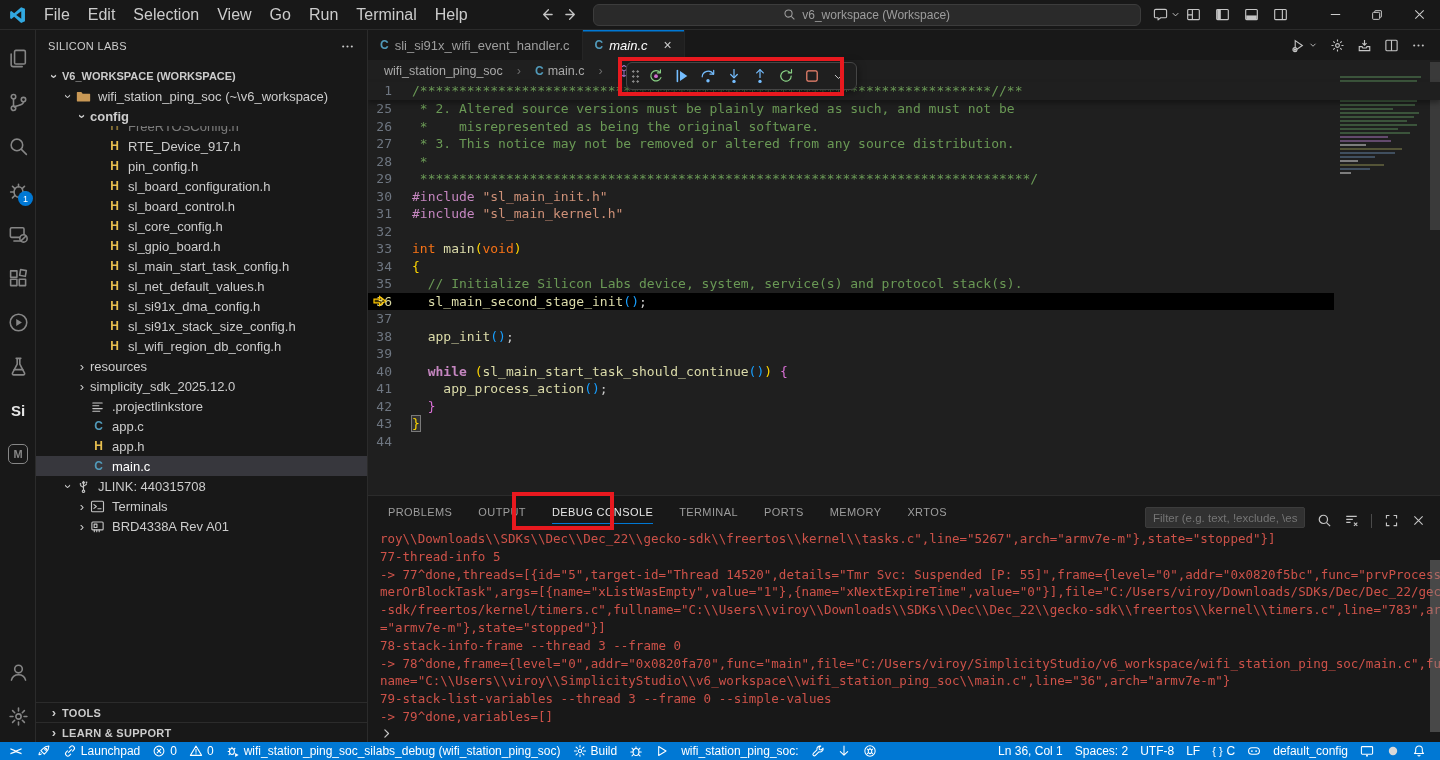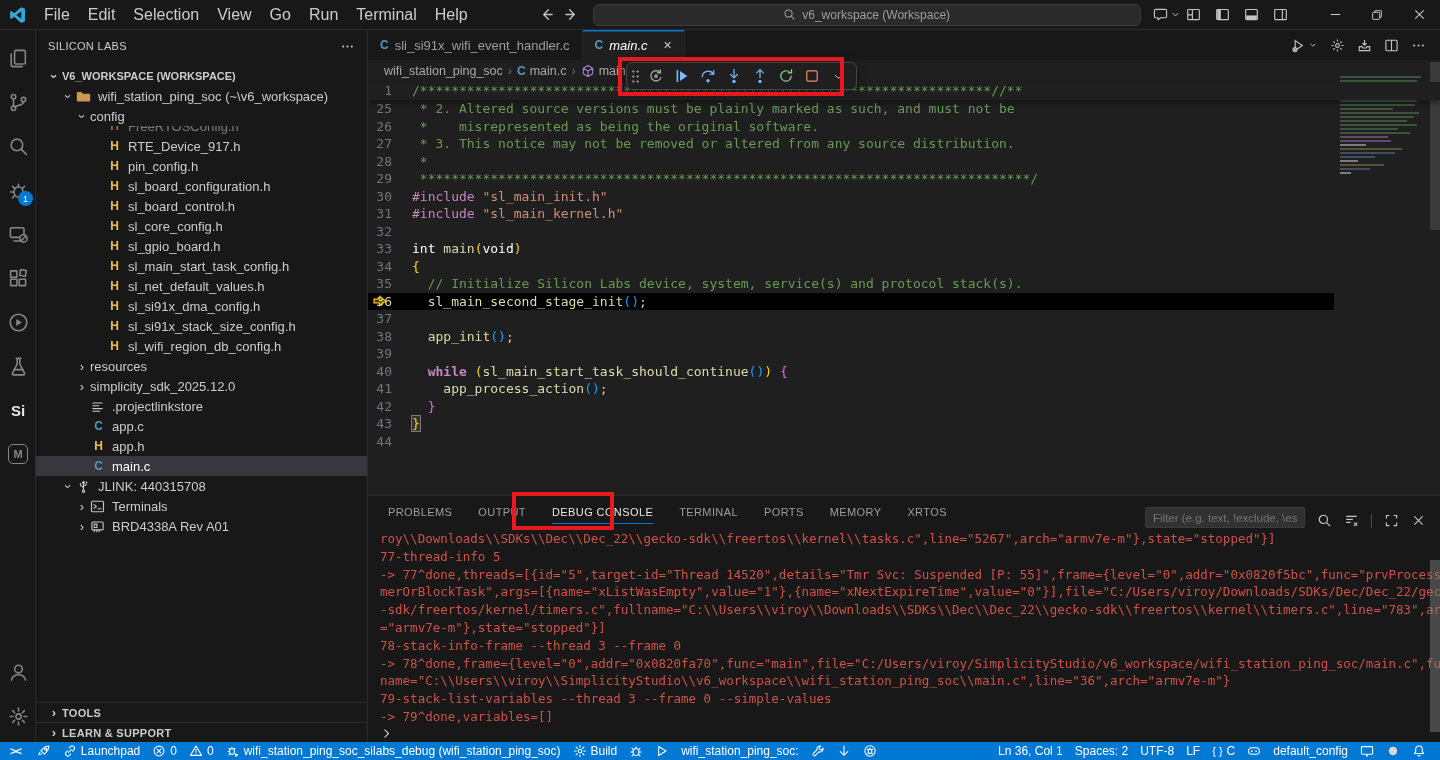--- a/index.html
+++ b/index.html
@@ -53,31 +53,31 @@
   .editorcol { flex:1; display:flex; flex-direction:column; min-width:0; position:relative; background:#1f1f1f;}
   .tabbar { height:30px; flex:0 0 30px; background:#181818; display:flex; align-items:stretch;}
   .tab { display:flex; align-items:center; gap:6px; padding:0 12px; font-size:13px; color:#9d9d9d; background:#181818; border-right:1px solid #252525;}
   .tab .fico { margin:0; width:auto; }
   .tab.active { background:#1f1f1f; color:#ffffff; box-shadow:inset 0 1.5px 0 #0078d4; }
   .tab.active .lbl { font-style:italic; }
   .tab .closex { margin-left:10px; color:#cccccc; font-size:14px;}
   .edactions { margin-left:auto; display:flex; align-items:center; gap:12px; padding-right:14px; color:#c5c5c5;}
 
   .editorarea { flex:1; position:relative; min-height:0; background:#1f1f1f; overflow:hidden;}
-  .breadcrumb { height:22px; display:flex; align-items:center; gap:5px; padding-left:16px; font-size:12.5px; color:#a9a9a9;text-align:center;}
+  .breadcrumb { height:22px; display:flex; align-items:center; gap:14px; padding-left:16px; font-size:12.5px; color:#a9a9a9;text-align:center;}
   .breadcrumb .sep { color:#6e6e6e; }
   .bc-seg { display:flex; align-items:center; gap:4px; }
   .code-font { font-family:"DejaVu Sans Mono", monospace; font-size:13px; }
   .stickyline { height:18px; box-shadow:0 3px 5px rgba(0,0,0,.35); position:relative; z-index:3; background:#1f1f1f;}
   .cline { height:17.5px; line-height:17.5px; white-space:pre; position:relative; width:calc(100% - 106px); }
   .cline .ln { display:inline-block; width:44px; text-align:right; padding-right:20px; color:#6e7681; }
   .cline.cur { background:#4d4b1d; }
   .cline.cur .ln { color:#d7d7a0; }
   .cur-arrow { position:absolute; left:5px; top:2px; }
-  .tk-cm{color:#6a9955;} .tk-pp{color:#c586c0;} .tk-str{color:#ce9178;} .tk-kw{color:#ffffff;}
+  .tk-cm{color:#6a9955;} .tk-pp{color:#c586c0;} .tk-str{color:#ce9178;} .tk-kw{color:#f97316;}
   .tk-ctl{color:#c586c0;font-weight:bold;} .tk-fn{color:#dcdcaa;} .tk-pl{color:#cccccc;}
   .tk-b1{color:#ffd700;} .tk-b2{color:#da70d6;} .tk-b3{color:#179fff;}
   .bm { outline:1px solid #7a7a7a; background:rgba(120,120,120,.22); }
 
   .minimap { position:absolute; right:12px; top:16px; width:88px; height:190px; opacity:.9;}
   .mm-line { height:2px; margin-bottom:2px; }
   .vscroll { position:absolute; right:0; top:2px; width:10px; height:168px; background:rgba(110,110,110,.35); }
   .dbg-toolbar { position:absolute; left:258px; top:32px; height:28px; z-index:6; background:#1f1f1f; border:1px solid #454545;
     border-radius:6px; box-shadow:0 2px 8px rgba(0,0,0,.5); display:flex; align-items:center; padding:0 6px 0 4px; gap:2px;}
   .grip { width:9px; height:14px; margin-right:2px;
@@ -313,21 +313,21 @@
             <span class="arr">
               <span class="rot">›</span>
             </span>
             <span class="tico">
               <svg viewBox="0 0 16 16" width="15" height="15" fill="none" stroke="currentColor" stroke-width="1.2" stroke-linecap="round" stroke-linejoin="round">
                 <path fill="#c89855" stroke="none" d="M1.5 3.2h4.2l1.4 1.8h7.4a.6.6 0 0 1 .6.6v7a.6.6 0 0 1-.6.6H1.5a.6.6 0 0 1-.6-.6V3.8a.6.6 0 0 1 .6-.6z"></path>
               </svg>
             </span>
             <span>wifi_station_ping_soc (~\v6_workspace)</span>
           </div>
-          <div class="trow" style="padding-left: 38px;">
+          <div class="trow" style="padding-left: 38px; font-weight: bold;">
             <span class="arr">
               <span class="rot">›</span>
             </span>
             <span>config</span>
           </div>
           <div class="clipwrap">
             <div class="trow" style="padding-left: 54px;">
               <span class="arr"></span>
               <span class="fico h">H</span>
               <span>FreeRTOSConfig.h</span>

